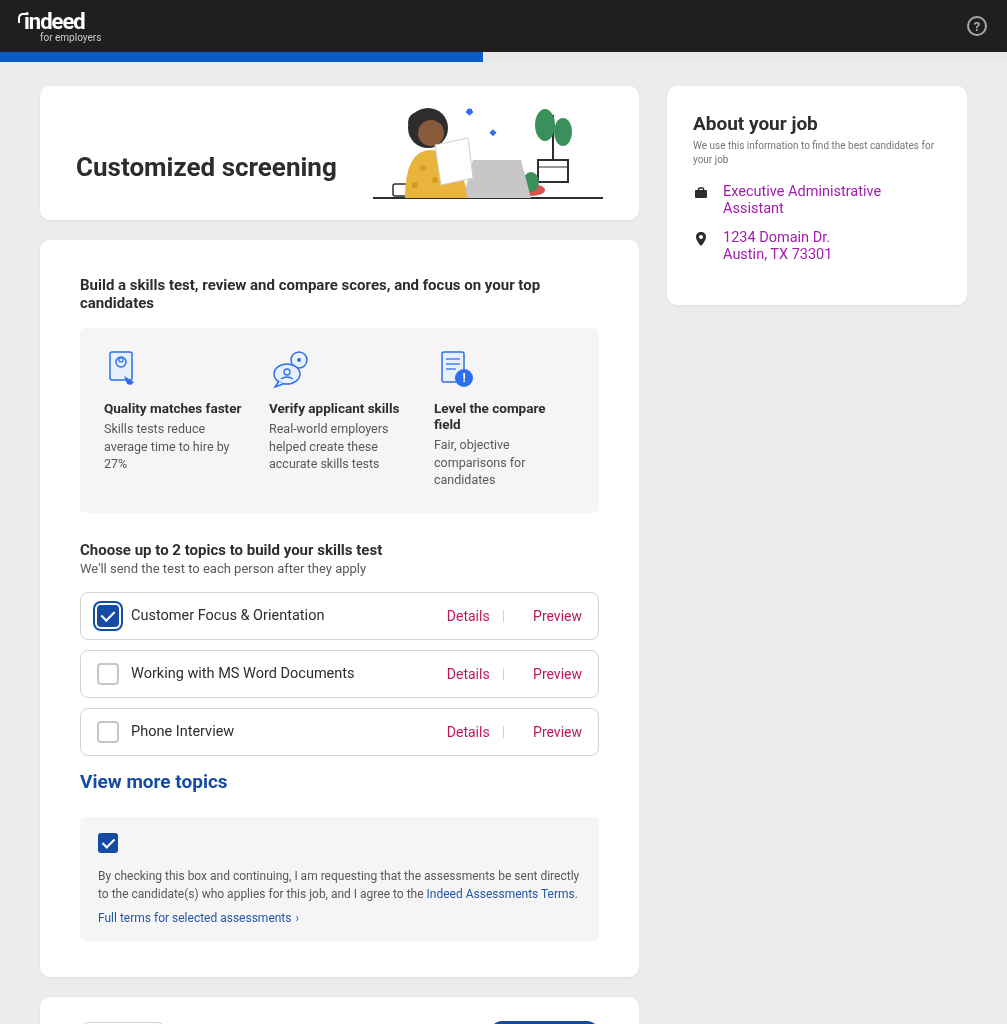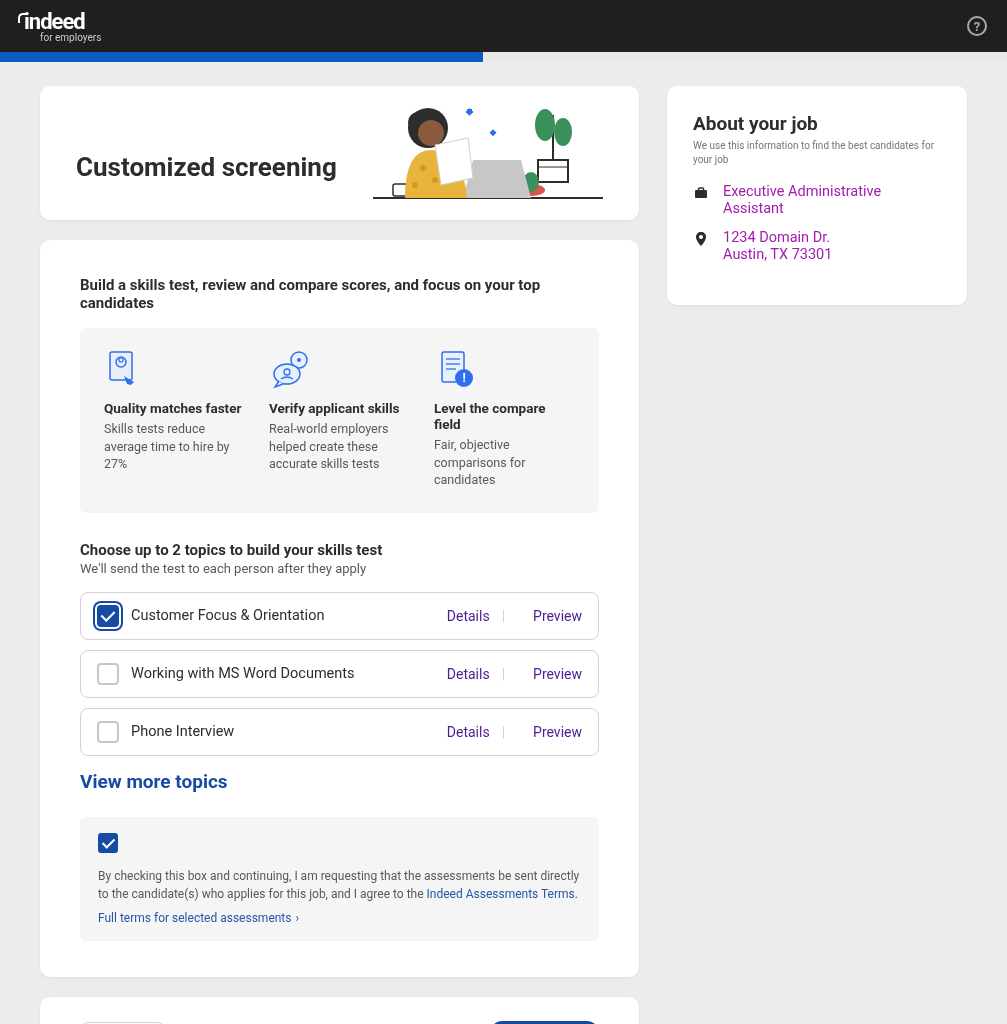--- a/index.html
+++ b/index.html
@@ -68,21 +68,21 @@
   }
   .chk.checked {
     background:#164ba3; border-color:#164ba3; box-shadow:0 0 0 2px #fff, 0 0 0 4px #164ba3;
   }
   .chk.checked::after {
     content:''; width:6px; height:11px; border:solid #fff; border-width:0 2.5px 2.5px 0;
     transform:rotate(45deg); margin-top:-3px;
   }
   .topic-label { flex:1; font-size:14.5px; color:#2d2d2d;}
   .topic-actions { display:flex; align-items:center; gap:12px; font-size:14px;}
-  .topic-actions a { color:#4c1d95; text-decoration:none; cursor:pointer;padding-left:16px;}
+  .topic-actions a { color:#be185d; text-decoration:none; cursor:pointer;padding-left:16px;}
   .topic-actions .divider { color:#d4d2d0;}
   .more-link { color:#164ba3; font-weight:700; font-size:19px; cursor:pointer; text-decoration:none; display:inline-block; margin-top:4px;}
   .consent-box {
     background:#f5f5f5; border-radius:6px; padding:16px 18px; margin-top:24px;
     display:flex; gap:14px; align-items:flex-start;flex-direction:column;
   }
   .consent-chk {
     width:20px; height:20px; border-radius:3px; background:#164ba3;
     display:flex; align-items:center; justify-content:center; flex-shrink:0; cursor:pointer;
   }

